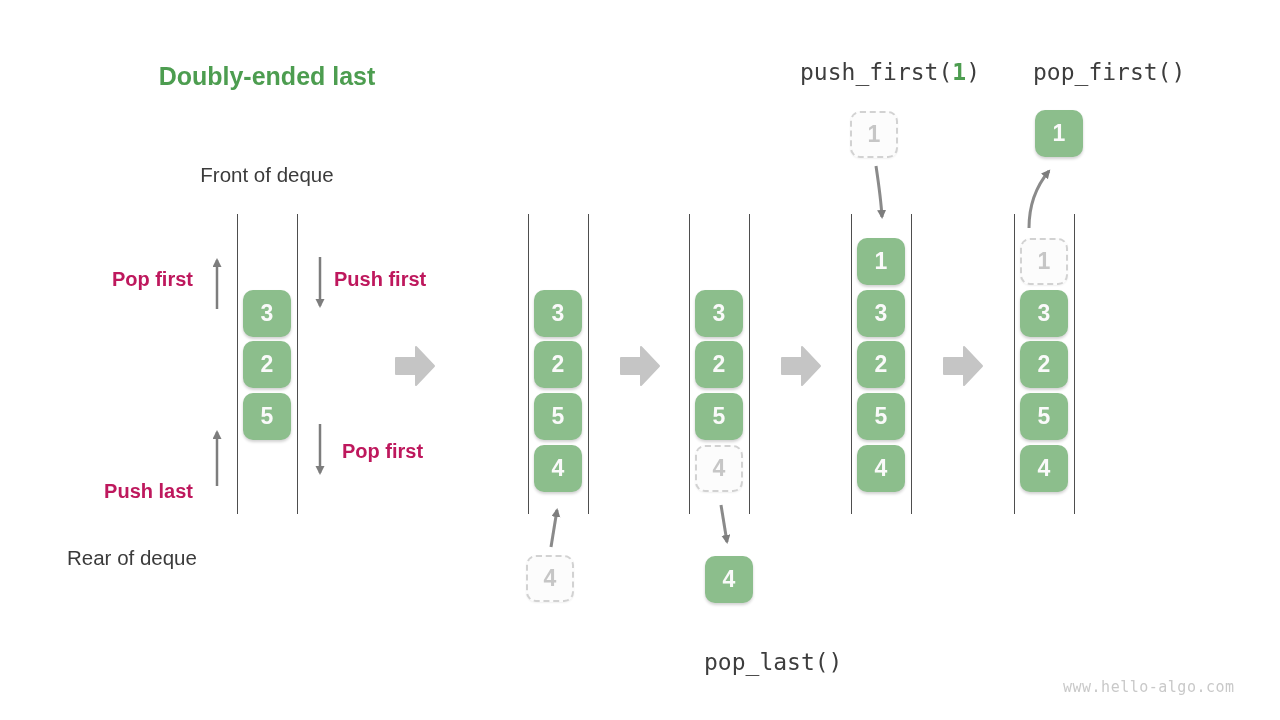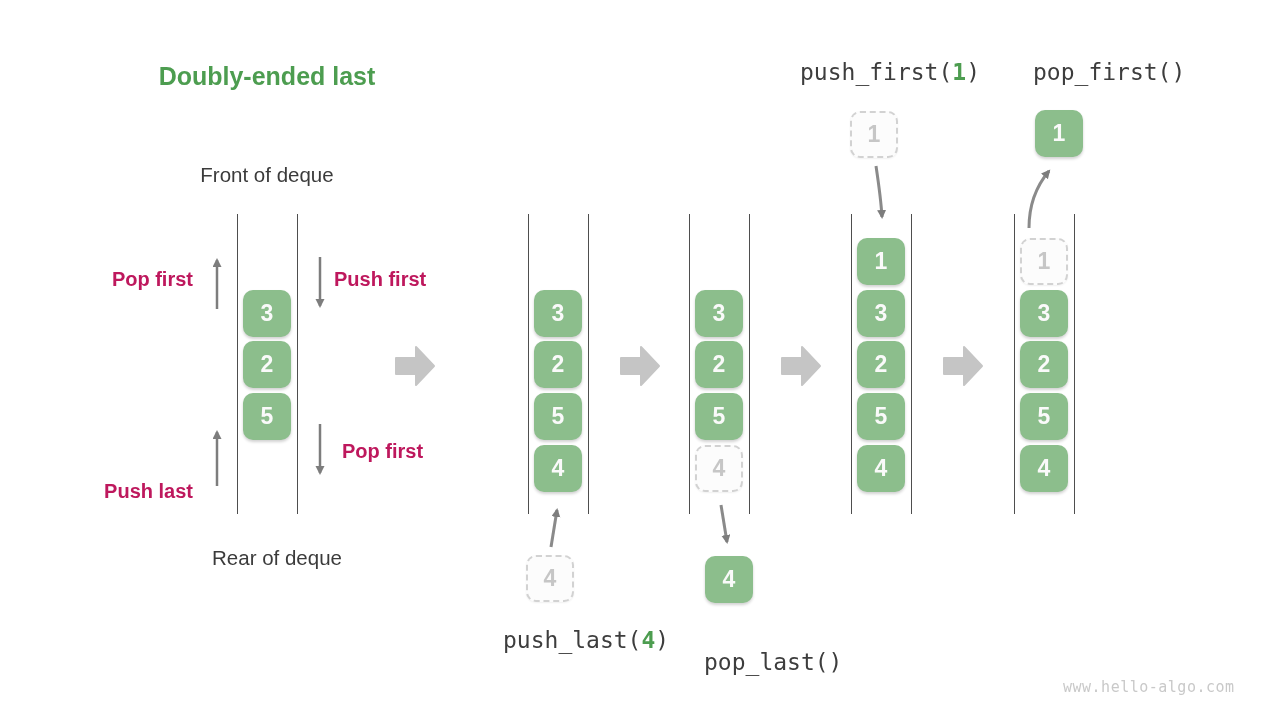--- a/index.html
+++ b/index.html
@@ -15,21 +15,21 @@
   .title {
     position: absolute; left: 67px; top: 56px; width: 400px;
     text-align: center; font-weight: bold; font-size: 25px;
     line-height: 41px; color: #4d9d50;
   }
 
   .lbl {
     position: absolute; font-weight: normal; font-size: 20.5px; color: #3b3b3b;
   }
   .lbl.front { left: 67px; top: 163px; width: 400px; text-align: center; }
-  .lbl.rear  { left: 77px; top: 546px; width: 400px; text-align: center; }
+  .lbl.rear  { left: 67px; top: 546px; width: 400px; }
 
   .side { position: absolute; font-weight: bold; font-size: 20px; color: #be185d; }
   .side.r { width: 160px; text-align: right; }
   .side.pop-first  { left: 33px;  top: 268px; }
   .side.push-first { left: 334px; top: 268px; }
   .side.push-last  { left: 33px;  top: 440px; margin-top: 40px; }
   .side.pop-last   { left: 342px; top: 440px; }
 
   .queue {
     position: absolute; top: 214px; width: 61px; height: 300px;
@@ -155,19 +155,18 @@
       <div class="cell" style="top: 127px;">2</div>
       <div class="cell" style="top: 179px;">5</div>
       <div class="cell" style="top: 231px;">4</div>
     </div>
 
   <div class="fcell ghost fc-push-last">4</div>
   <div class="fcell solid fc-pop-last">4</div>
   <div class="fcell ghost fc-push-first">1</div>
   <div class="fcell solid fc-pop-first">1</div>
 
-  <div class="code push-last"><span>push_last(</span><span class="arg">4</span><span>)</span></div>
   <div class="code pop-last"><span>pop_last()</span><span class="arg"></span><span></span></div>
   <div class="code push-first"><span>push_first(</span><span class="arg">1</span><span>)</span></div>
   <div class="code pop-first"><span>pop_first()</span><span class="arg"></span><span></span></div>
 
   <div class="watermark">www.hello-algo.com</div>
 </div>
 
 </body></html>

